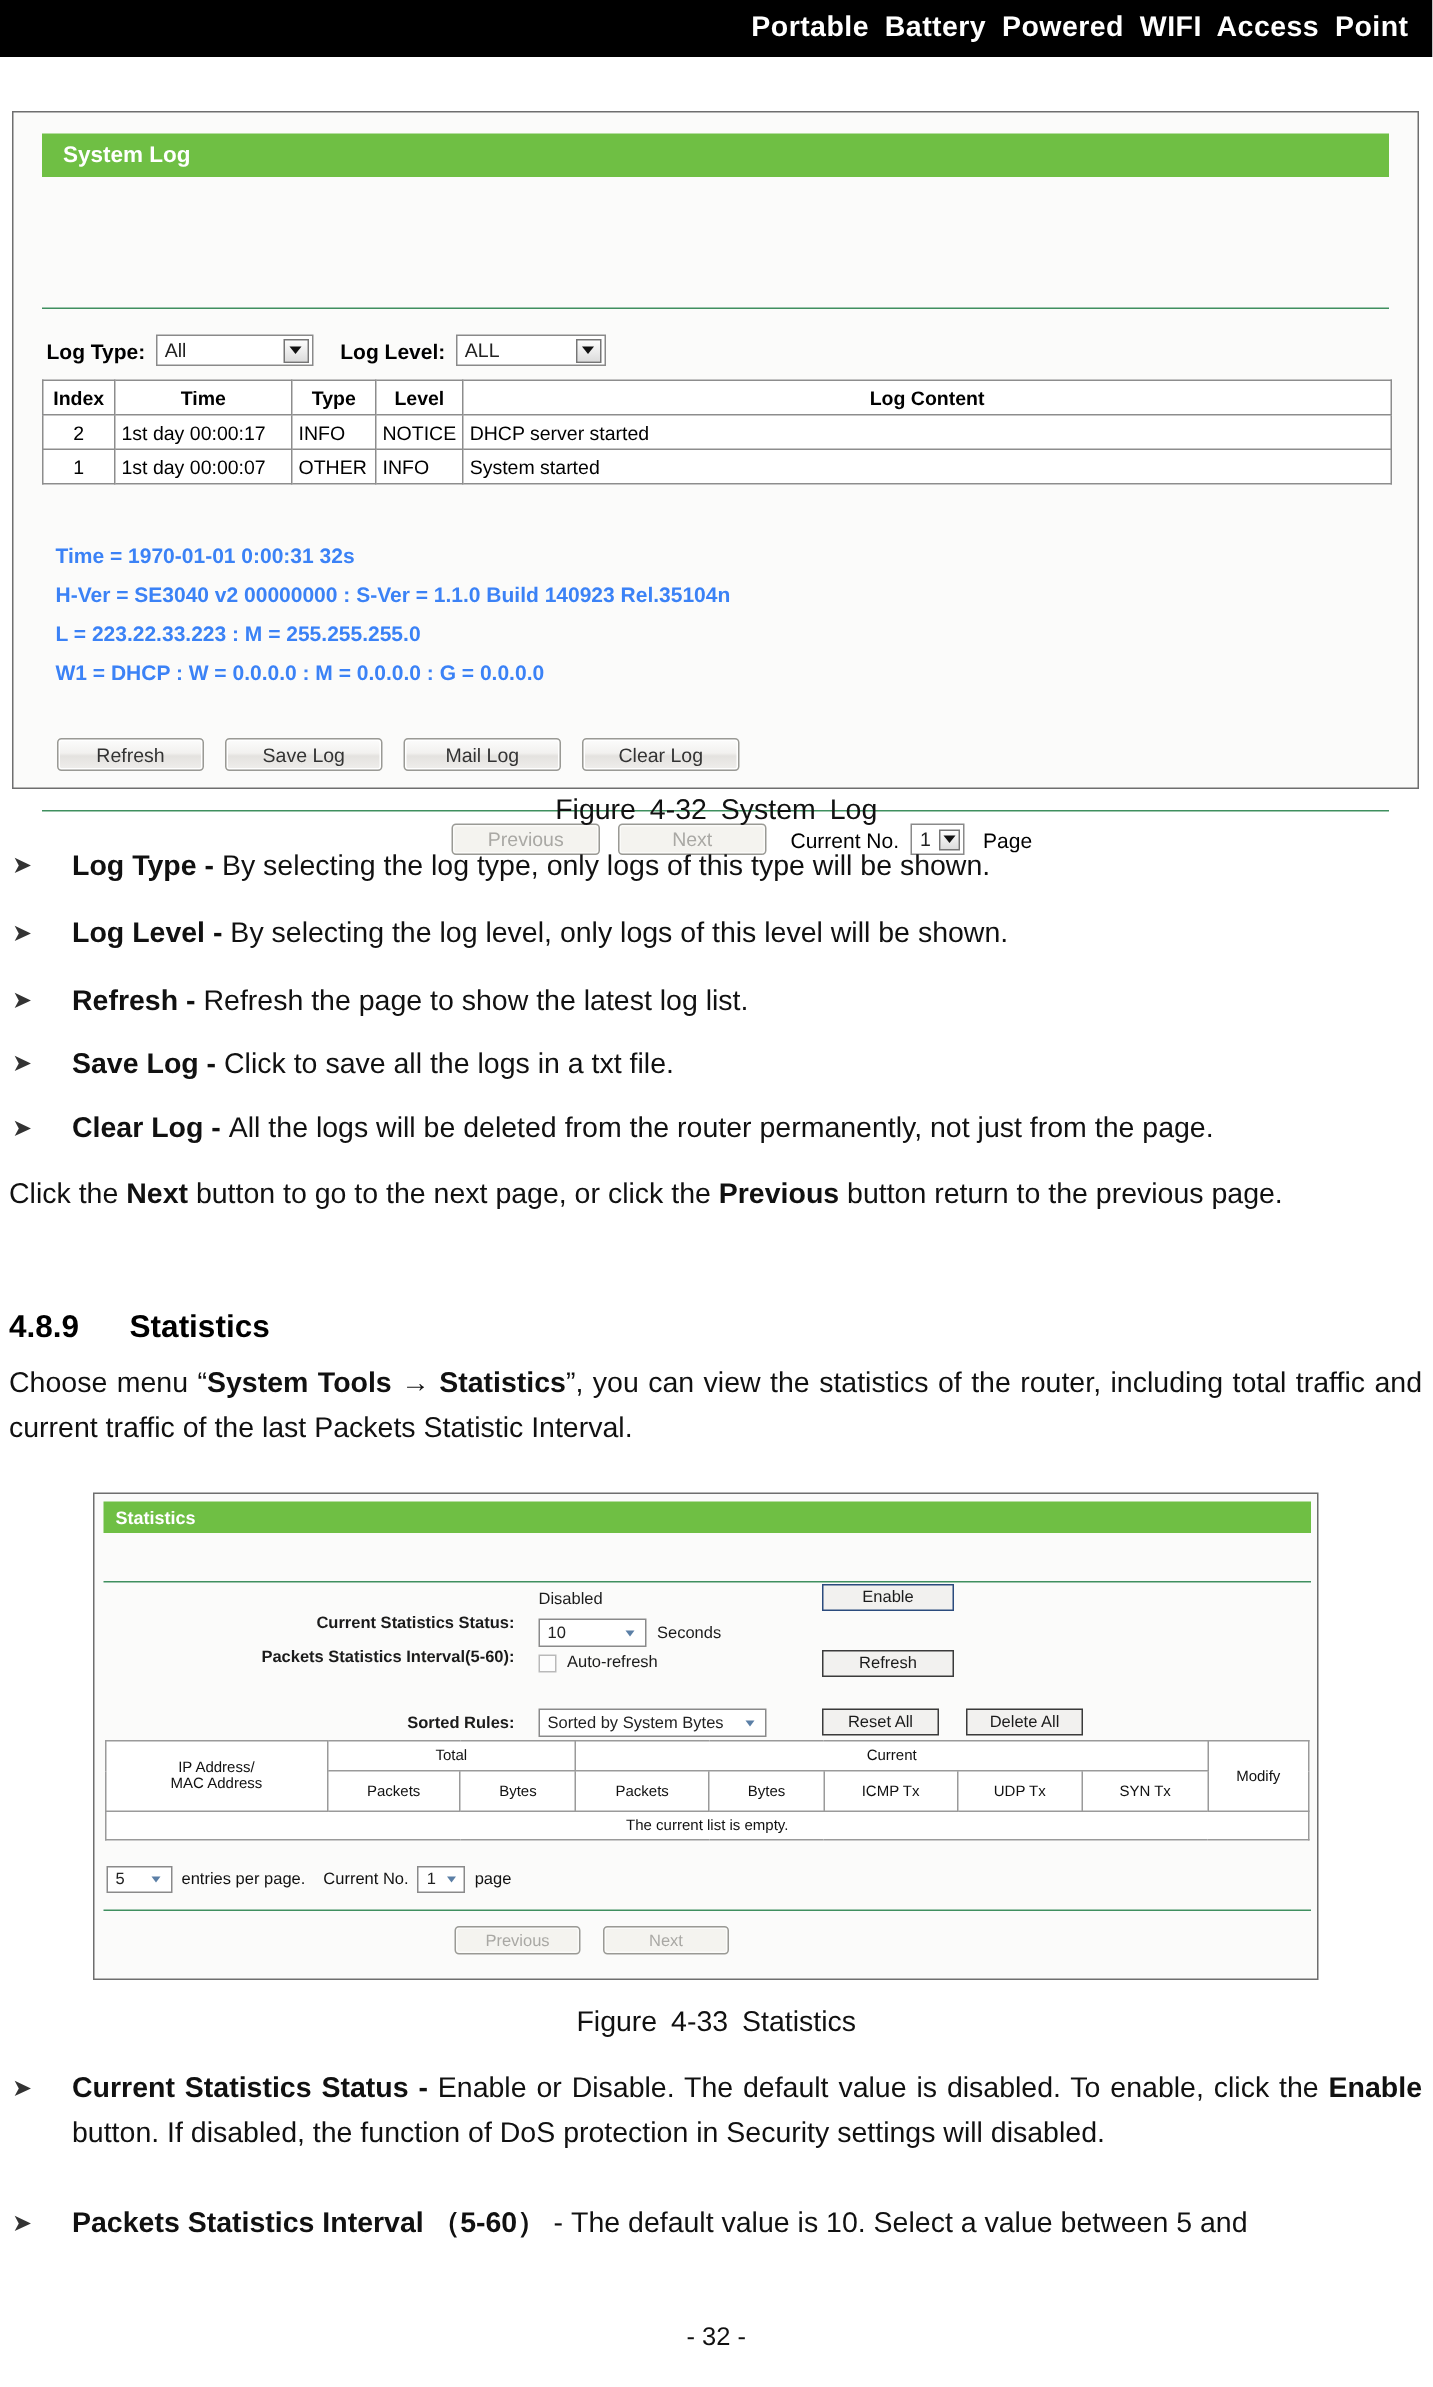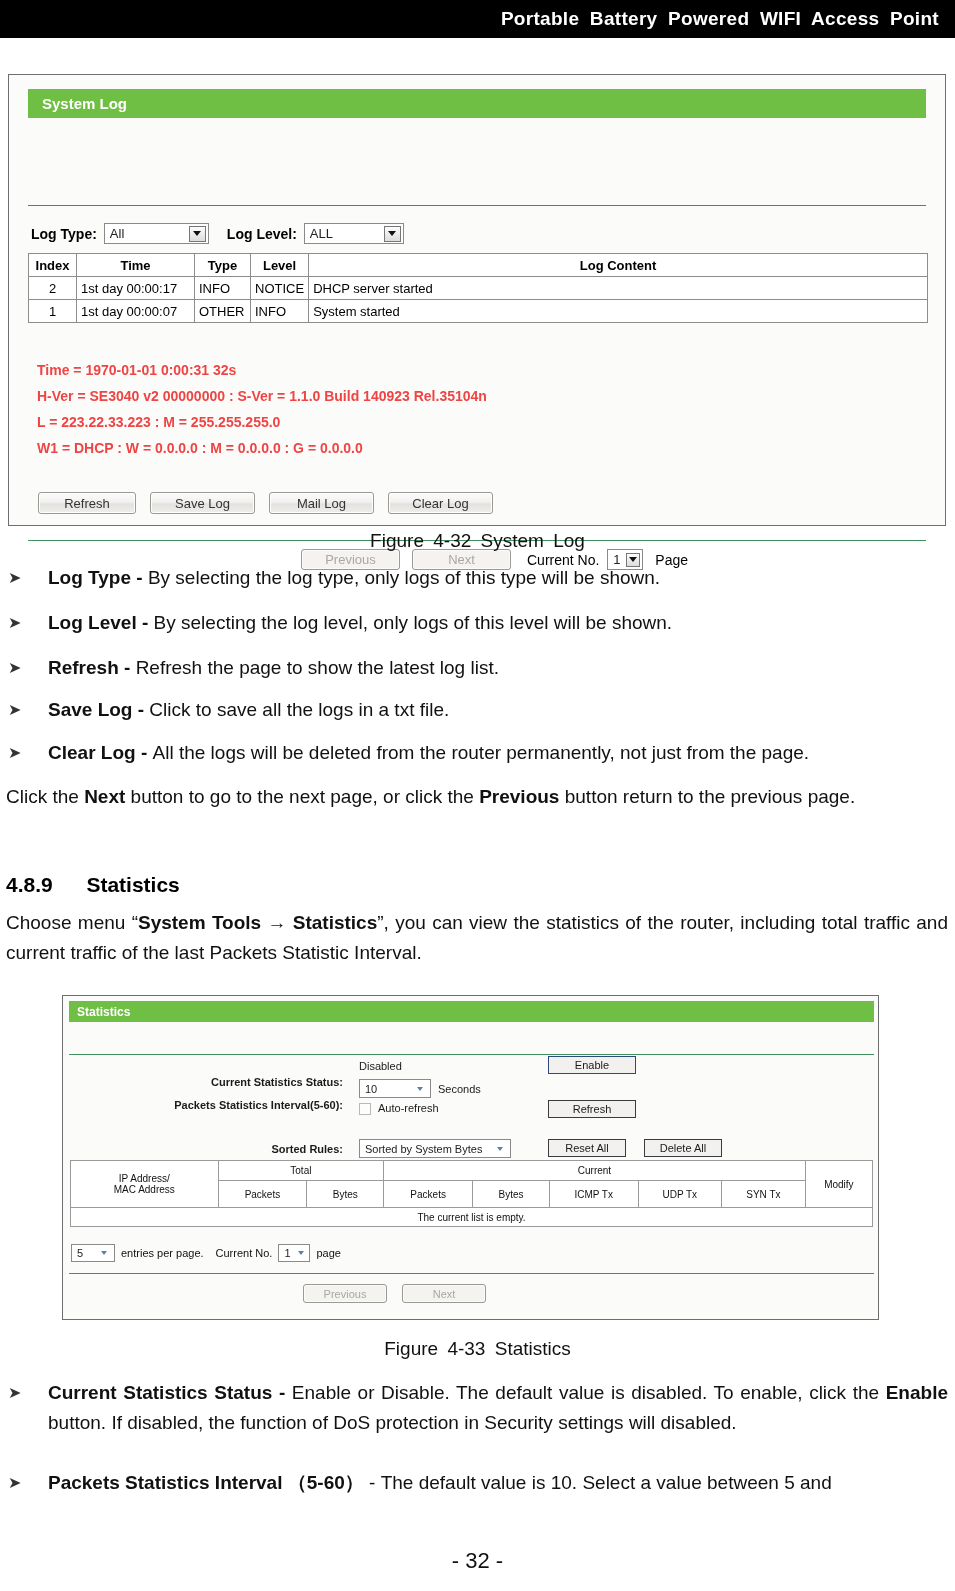--- a/index.html
+++ b/index.html
@@ -105,21 +105,21 @@
   }
   #logtable th, #logtable td {
     border: 1px solid #8d8d8d;
     height: 23px; padding: 0 4px;
     font-weight: normal; background: #ffffff;
   }
   #logtable th { font-weight: bold; text-align:center; }
   #logtable td.ctr { text-align:center; }
 
   .infoline {
-    position:absolute; left: 28px; font-size: 14px; font-weight:bold; color:#ef4444;
+    position:absolute; left: 28px; font-size: 14px; font-weight:bold; color:#3b82f6;
     white-space: nowrap;
   }
 
   
   .caption {
     position:absolute; width: 955px; text-align:center;
     font-size: 19px; color:#111; word-spacing: 4px;
   }
   .para {
     position:absolute; font-size: 19px; color:#111; line-height: 30px;
@@ -167,21 +167,21 @@
     padding: 1px 2px;
   }
   #sttable .hrow1 th { height: 20px; }
   #sttable .hrow2 th { height: 27px; }
   #sttable td.empty { height: 19px; }
 
   .pagebar { position:absolute; font-size: 11px; color:#111; }
 
   .pagenum {
     position:absolute; left:0; top: 1548px; width: 955px;
-    text-align:center; font-size: 22px; color:#111;
+    text-align:center; font-size: 17px; color:#111;
   }
 </style>
 </head>
 <body>
 
 <div class="running-head">
   <div class="rh-title">Portable  Battery  Powered  WIFI  Access  Point</div>
 </div>
 
 <div class="fig" id="fig-syslog">

